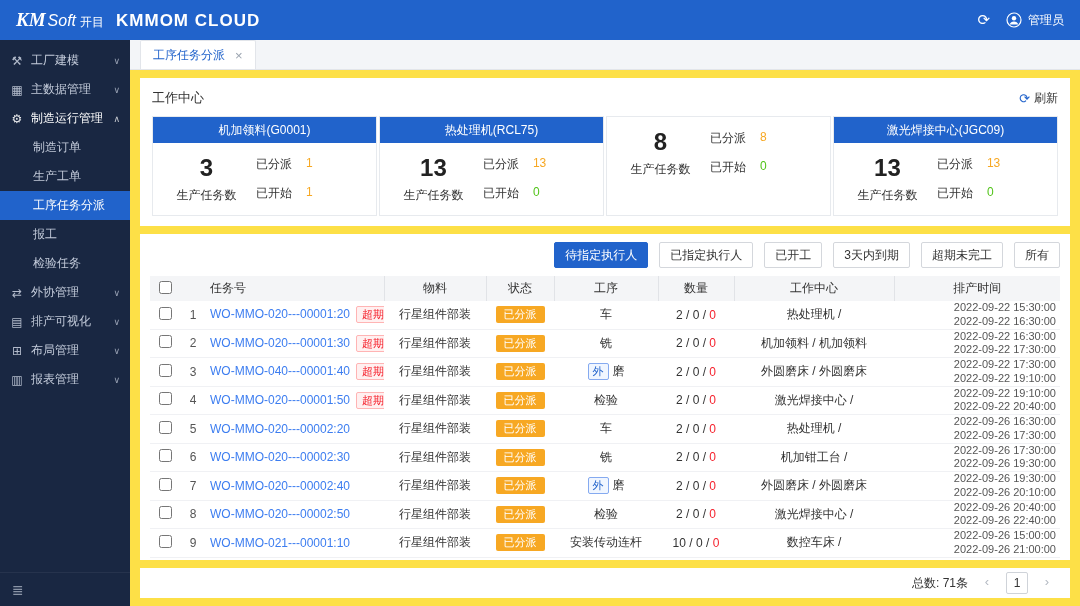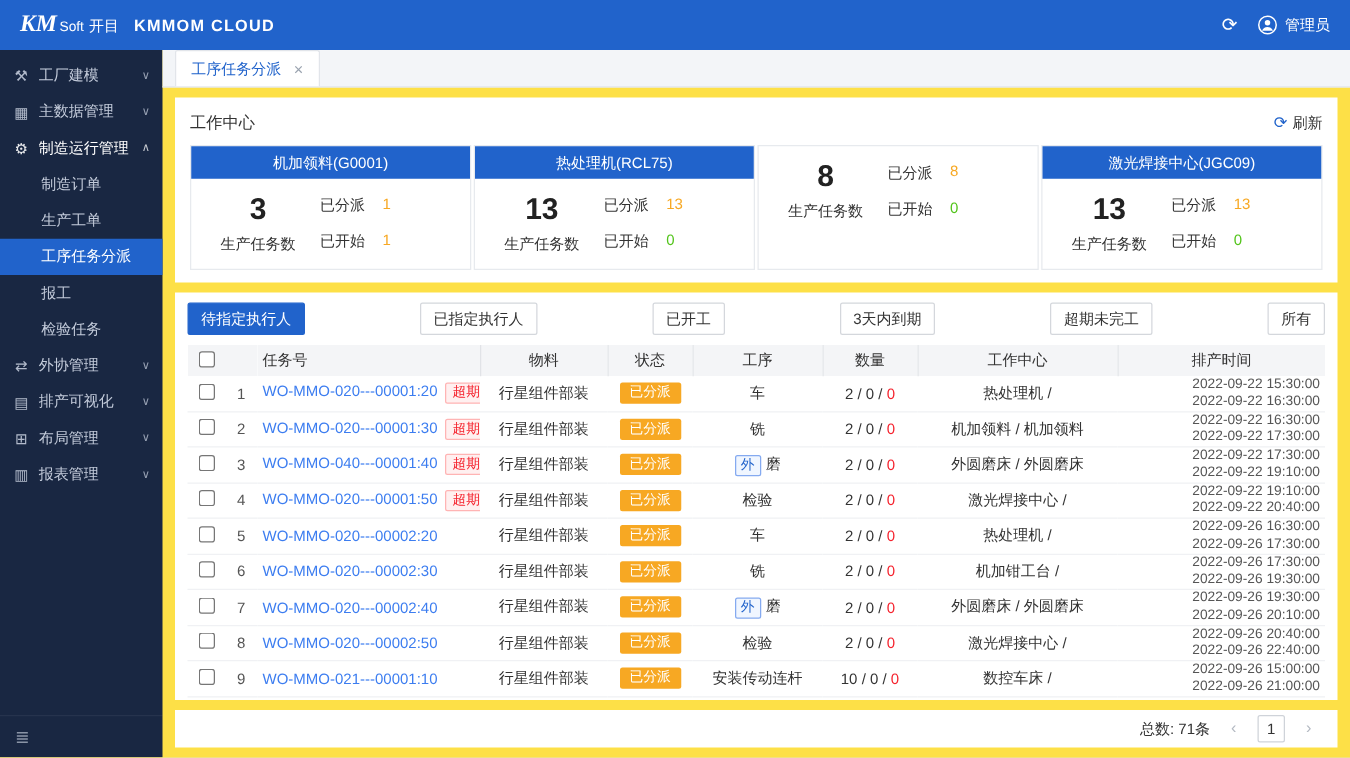--- a/index.html
+++ b/index.html
@@ -3,23 +3,23 @@
 <meta charset="utf-8">
 <style>
   * { margin:0; padding:0; box-sizing:border-box; }
   body { font-family:"Liberation Sans","DejaVu Sans",sans-serif; background:#dde1e6; }
   .app { width:1080px; height:606px; display:flex; flex-direction:column; overflow:hidden; background:#fde047; }
 
   
   .topbar { height:40px; flex:none; background:var(--accent,#2163cb); color:#fff; display:flex; align-items:center; justify-content:space-between; padding:0 16px; }
   .logo { display:flex; align-items:baseline; gap:2px; }
   .logo-km { font-family:"Liberation Serif","DejaVu Serif",serif; font-style:italic; font-weight:bold; font-size:19px; }
-  .logo-soft { font-size:11px; }
+  .logo-soft { font-size:16px; font-style:italic; }
   .logo-cn { font-size:12px; margin-left:2px; }
-  .brand { font-weight:bold; font-size:13px; letter-spacing:1px; margin-left:10px; }
+  .brand { font-weight:bold; font-size:17px; letter-spacing:1px; margin-left:10px; }
   .topbar-right { display:flex; align-items:center; gap:16px; font-size:12px; }
   .top-ic { font-size:15px; cursor:pointer; }
   .user-menu { display:flex; align-items:center; gap:6px; cursor:pointer; }
   .user-menu svg { display:block; }
 
   
   .body-row { flex:1; display:flex; min-height:0; }
   .sidebar { width:130px; flex:none; background:#192742; color:#c3cbda; display:flex; flex-direction:column; justify-content:space-between; font-size:12px; }
   #sidebar-nav { padding-top:6px; }
   .side-item { height:29px; display:flex; align-items:center; gap:7px; padding:0 10px; cursor:pointer; white-space:nowrap; }
@@ -51,21 +51,21 @@
   .wc-card-body { display:flex; align-items:center; padding:11px 6px; }
   .wc-left { width:45%; text-align:center; }
   .wc-num { font-size:24px; font-weight:bold; color:#222; }
   .wc-num-label { font-size:12px; color:#333; margin-top:5px; }
   .wc-right { flex:1; display:flex; flex-direction:column; gap:12px; font-size:12px; color:#333; padding-left:2px; }
   .wc-line { display:flex; gap:14px; }
   .wc-v.assigned { color:var(--orange,#f7a823); }
 
   
   .table-panel { background:#fff; flex:1; min-height:0; display:flex; flex-direction:column; padding:6px 10px 4px; overflow:hidden; }
-  .filter-row { display:flex; justify-content:space-between; gap:22px; padding:2px 0 8px; flex:none; }
+  .filter-row { display:flex; justify-content:flex-end; gap:11px; padding:2px 0 8px; flex:none; }
   .filter-btn { font-size:12px; height:26px; padding:0 10px; background:#fff; border:1px solid #d4d7dc; border-radius:2px; color:#333; cursor:pointer; white-space:nowrap; }
   .filter-btn.active { background:var(--accent,#2163cb); border-color:var(--accent,#2163cb); color:#fff; }
 
   table { width:100%; border-collapse:collapse; table-layout:fixed; font-size:12px; }
   thead th { height:25px; background:#f4f5f7; font-weight:normal; color:#333; text-align:center; padding:0 4px; white-space:nowrap; overflow:hidden; }
   thead th.sep { border-left:1px solid #e1e3e7; }
   tbody td { height:25px; border-bottom:1px solid #f0f1f4; padding:0 4px; color:#333; text-align:center; white-space:nowrap; overflow:hidden; }
   td.c-task, th.c-task { text-align:left; }
   .c-check, .c-idx { text-align:center; }
   .c-idx { color:#555; }

